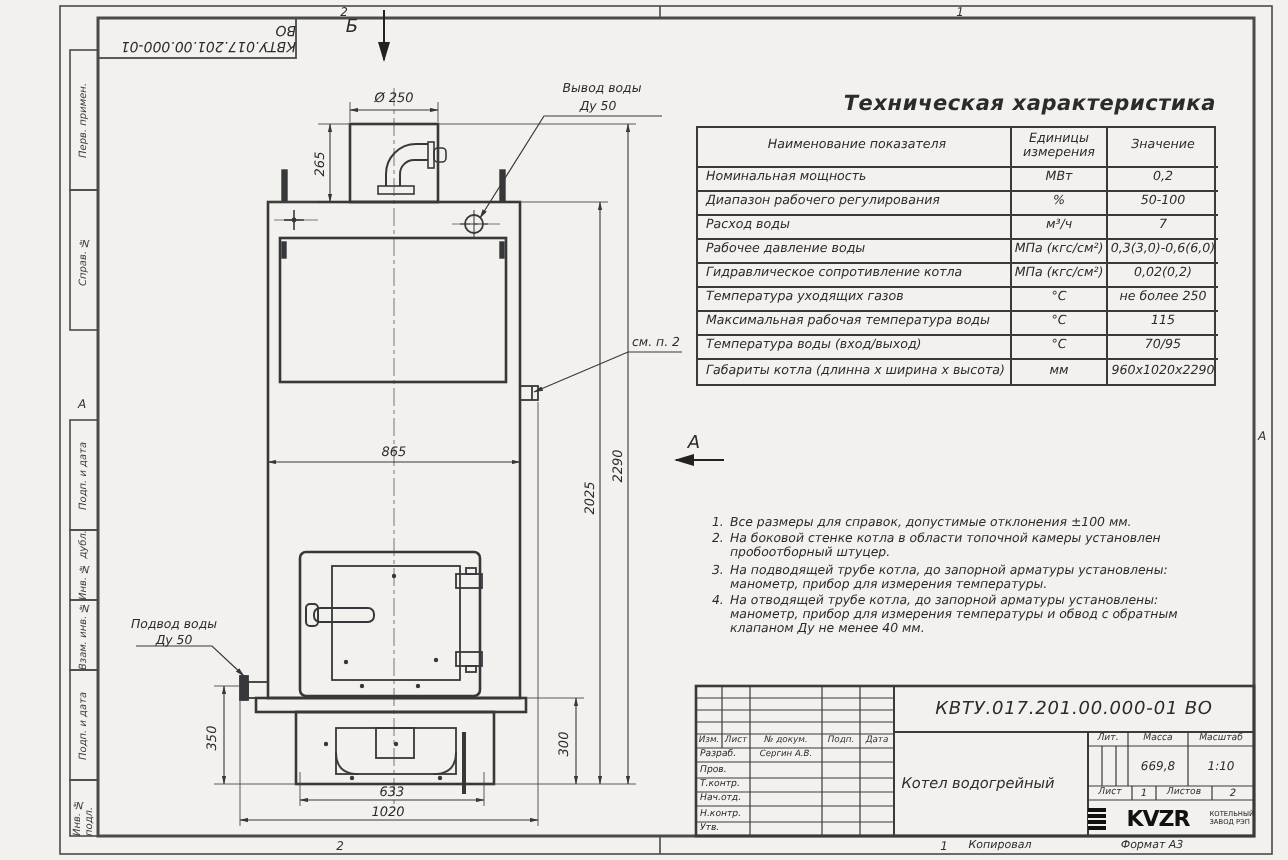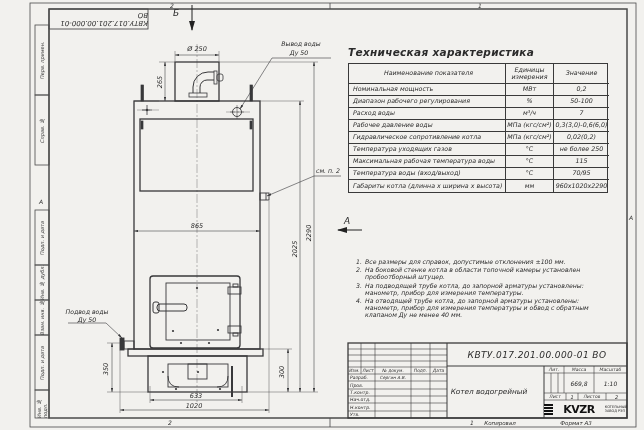--- a/index.html
+++ b/index.html
@@ -19,21 +19,21 @@
     transform:rotate(180deg);
   }
   
   .vlabel{
     display:flex;align-items:center;justify-content:center;
     font-size:5px;font-style:italic;color:#3c3c3c;
     writing-mode:vertical-rl;transform:rotate(180deg);
   }
   
   .spec-wrap{left:348px;top:46px;width:260px;}
-  .spec-title{text-align:left;font-size:10.5px;font-style:italic;font-weight:bold;letter-spacing:.3px;}
+  .spec-title{text-align:right;font-size:10.5px;font-style:italic;font-weight:bold;letter-spacing:.3px;}
   .spec-grid{
     margin-top:5px;
     display:grid;grid-template-columns:157px 48px 55px;
     border:1px solid #3a3a3a;
     font-size:6.3px;font-style:italic;line-height:1.05;
   }
   .spec-grid .c{
     border-right:1px solid #3a3a3a;border-bottom:1px solid #3a3a3a;
     display:flex;align-items:center;justify-content:center;text-align:center;
     min-height:12px;padding:0 1px;box-sizing:border-box;

